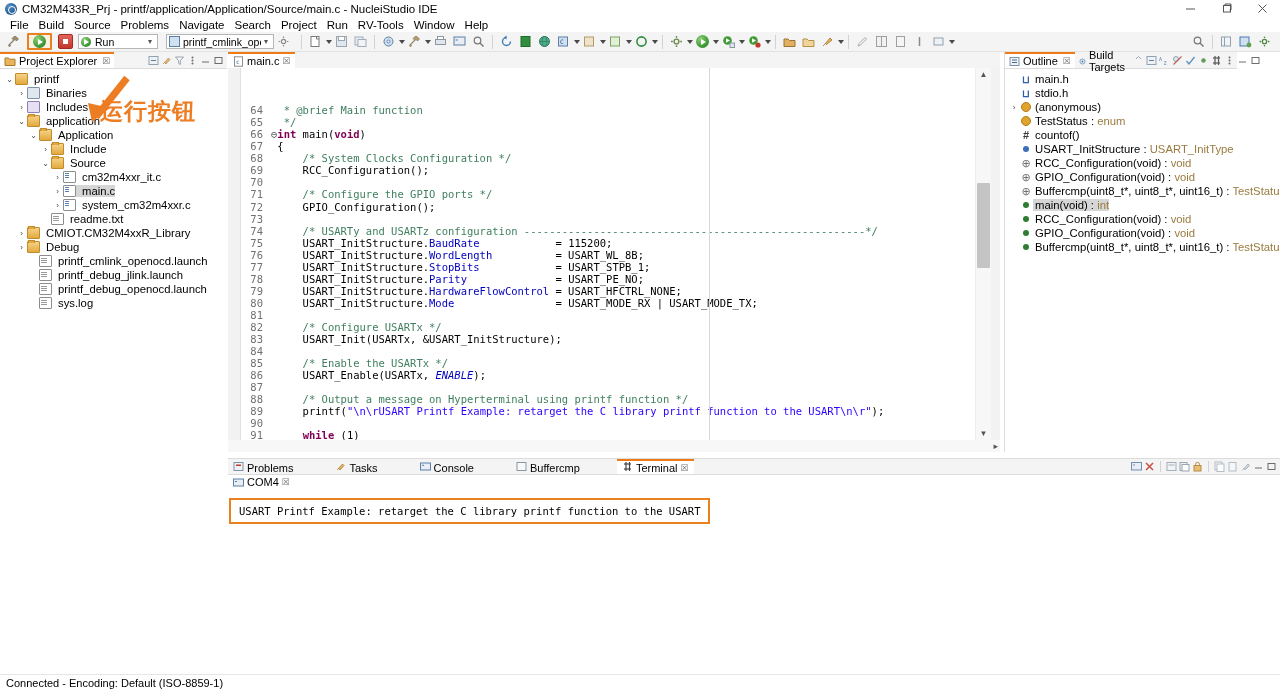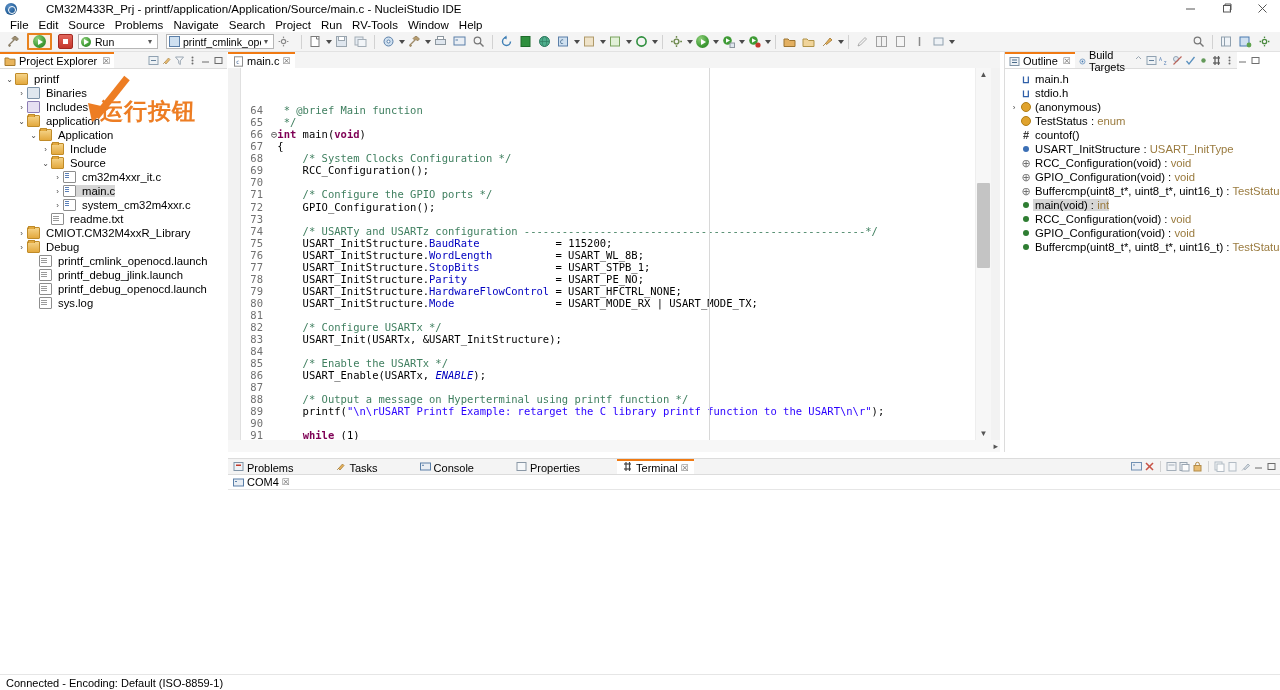--- a/index.html
+++ b/index.html
@@ -11,21 +11,21 @@
     font-size: 11px;
     color: #000000;
     -webkit-font-smoothing: antialiased;
   }
   .app { position: relative; width: 1280px; height: 690px; }
 
   
   .titlebar {
     position: absolute; left: 0; top: 0; width: 1280px; height: 17px;
     background: #ffffff;
-    display: flex; align-items: center; gap: 24px;
+    display: flex; align-items: center;
   }
   .titlebar .appicon {
     width: 12px; height: 12px; margin: 0 5px 0 5px;
     border-radius: 50%;
     background: radial-gradient(circle at 35% 30%, #5a8fc4 0%, #27639e 55%, #16456f 100%);
     position: relative; flex: 0 0 auto;
   }
   .titlebar .appicon:after{
     content:""; position:absolute; left:3px; top:3px; width:6px; height:6px;
     border:1px solid #ffffff; border-radius:50%;
@@ -253,21 +253,21 @@
         <svg width="11" height="11" viewBox="0 0 11 11">
             <line x1="1.5" y1="1.5" x2="9.5" y2="9.5" stroke="#555" stroke-width="1"></line>
             <line x1="9.5" y1="1.5" x2="1.5" y2="9.5" stroke="#555" stroke-width="1"></line>
           </svg>
       </div>
     </div>
   </div>
 
   <div class="menubar">
     <div class="mi">File</div>
-    <div class="mi">Edit</div>
+    <div class="mi">Build</div>
     <div class="mi">Source</div>
     <div class="mi">Problems</div>
     <div class="mi">Navigate</div>
     <div class="mi">Search</div>
     <div class="mi">Project</div>
     <div class="mi">Run</div>
     <div class="mi">RV-Tools</div>
     <div class="mi">Window</div>
     <div class="mi">Help</div>
   </div>
@@ -909,21 +909,21 @@
           <span><svg width="11" height="11" viewBox="0 0 11 11">
               <rect x="0.5" y="2" width="10" height="7" fill="#e9eef4" stroke="#5a7fa8"></rect>
               <line x1="2" y1="4.3" x2="4" y2="4.3" stroke="#5a7fa8"></line>
             </svg></span>
           <span>Console</span>
         </div>
         <div class="btab">
           <span><svg width="11" height="11" viewBox="0 0 11 11">
               <rect x="1" y="1.5" width="9" height="8" fill="#f6f8fa" stroke="#8a98a6"></rect>
             </svg></span>
-          <span>Properties</span>
+          <span>Buffercmp</span>
         </div>
         <div class="btab active">
           <span><svg width="11" height="11" viewBox="0 0 11 11">
               <line x1="2" y1="3" x2="9" y2="3" stroke="#444" stroke-width="1.2"></line>
               <line x1="2" y1="8" x2="9" y2="8" stroke="#444" stroke-width="1.2"></line>
               <line x1="4" y1="1" x2="4" y2="10" stroke="#444" stroke-width="1.2"></line>
               <line x1="7.5" y1="1" x2="7.5" y2="10" stroke="#444" stroke-width="1.2"></line>
             </svg></span>
           <span>Terminal</span>
           <span style="color:#777;font-size:9px;">☒</span>
@@ -992,20 +992,23 @@
     <div class="subtabbar">
       <div class="subtab">
         <svg width="11" height="11" viewBox="0 0 11 11">
             <rect x="0.5" y="2" width="10" height="7" fill="#e9eef4" stroke="#5a7fa8"></rect>
             <line x1="2" y1="4.5" x2="4" y2="4.5" stroke="#5a7fa8"></line>
           </svg>
         <span>COM4</span>
         <span style="color:#777;font-size:9px;">☒</span>
       </div>
     </div>
+    <div class="termarea">
+      <div class="termline">USART Printf Example: retarget the C library printf function to the USART</div>
+    </div>
   </div>
 
   <div class="statusbar">
     <span>Connected - Encoding: Default (ISO-8859-1)</span>
   </div>
 
   <svg class="anno" viewBox="0 0 1280 690">
     <g>
       <path d="M96,117 L127,78" stroke="#ed7d23" stroke-width="7" stroke-linecap="butt"></path>
       <polygon points="92,122 88,103 110,108" fill="#ed7d23"></polygon>

